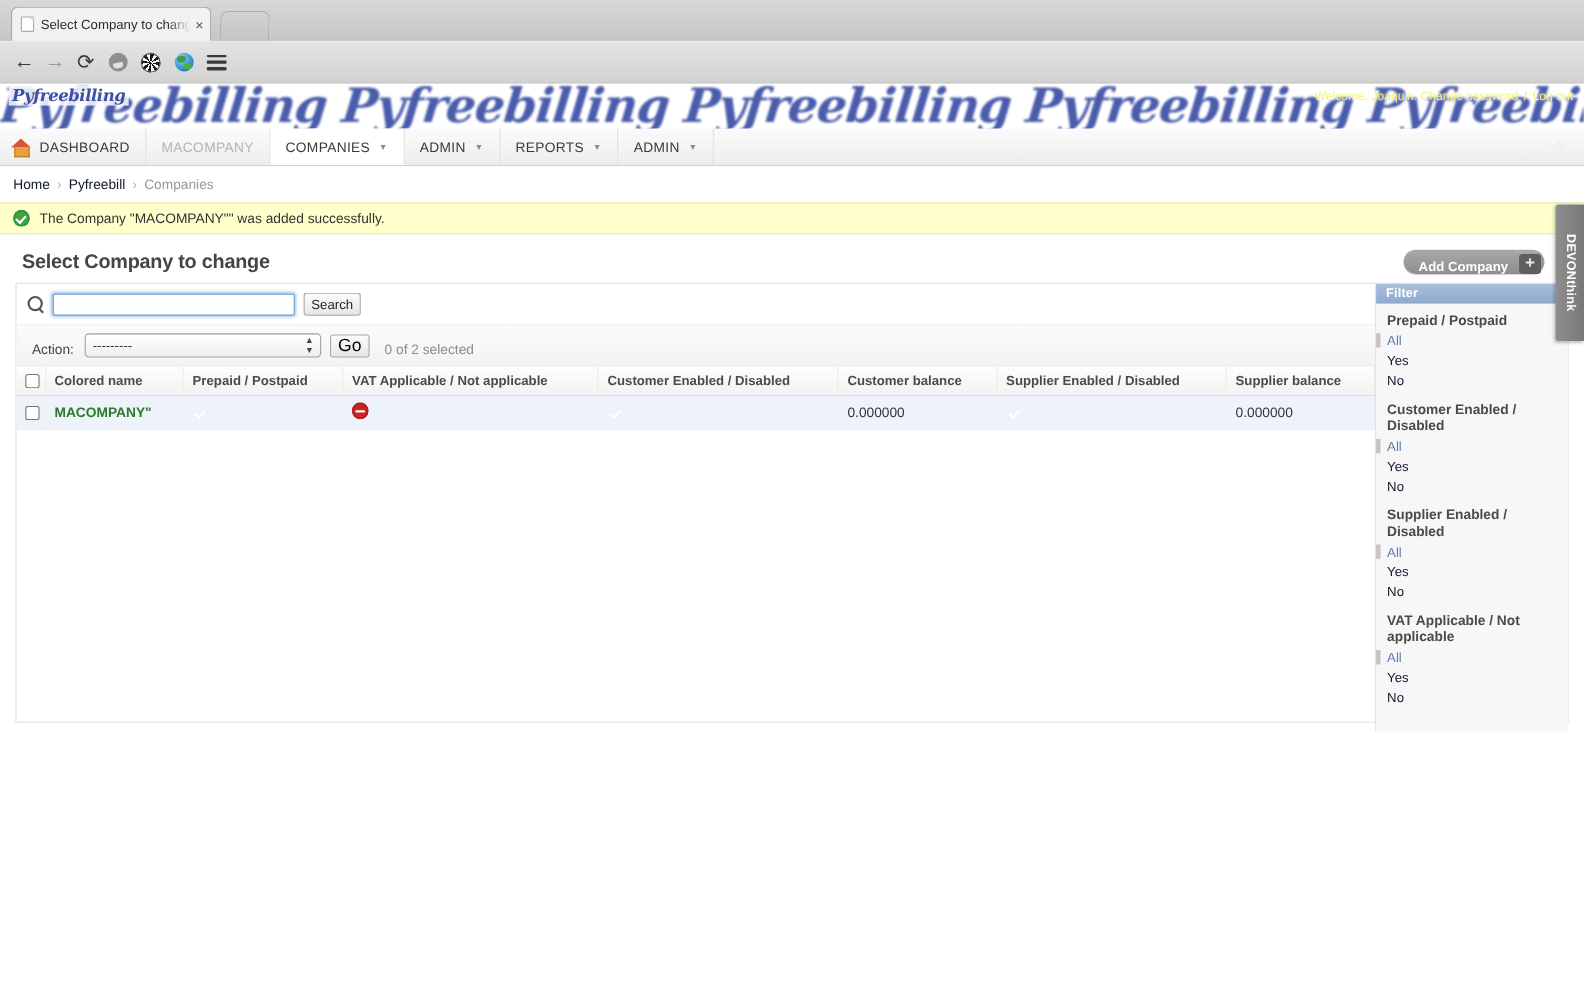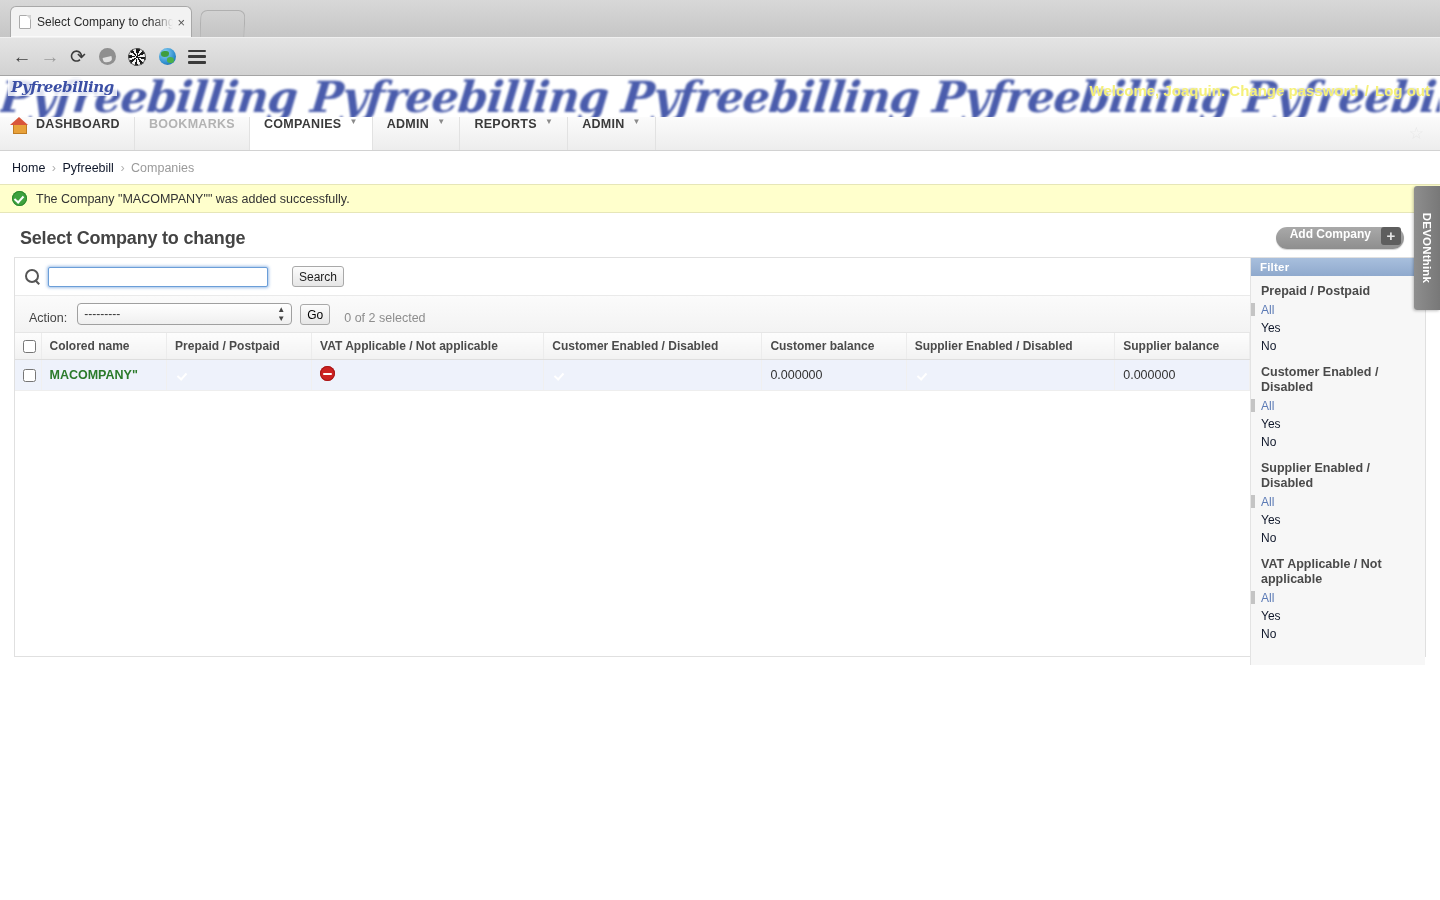--- a/index.html
+++ b/index.html
@@ -233,44 +233,44 @@
     font-size: 15px;
     color: #3b4fa5;
     background: rgba(255,255,255,.82);
     padding: 0 3px;
     letter-spacing: -0.4px;
     z-index: 3;
   }
   .user-tools {
     position: absolute;
     right: 10px; top: 6px;
-    font-size: 15px;
-    font-weight: bold;
+    font-size: 11px;
+    font-weight: normal;
     color: #f5f07a;
     text-shadow: 0 0 3px rgba(255,255,255,.85);
     z-index: 4;
   }
   .user-tools a { color: #f5f07a; text-decoration: none; }
   .user-tools .sep { color: #f5f07a; margin: 0 2px; }
 
   
   .navbar {
     position: relative;
     height: 34px;
     background: linear-gradient(#fbfbfb, #ededed);
     border-bottom: 1px solid #d2d2d2;
     display: flex;
     align-items: stretch;
   }
   .nav-item {
     display: flex;
-    align-items: flex-start;
+    align-items: center;
     padding: 0 14px;
     font-size: 12.5px;
-    font-weight: bold;
+    font-weight: normal;
     letter-spacing: .3px;
     color: #3a3a3a;
     border-right: 1px solid #e2e2e2;
     cursor: pointer;
   }
   .nav-item.home-item { padding-left: 10px; }
   .nav-item.muted { color: #b3b3b3; }
   .nav-item.active { background: #ffffff; }
   .nav-caret {
     margin-left: 8px;
@@ -375,21 +375,21 @@
   }
   h1.page-title {
     margin: 0;
     font-size: 18px;
     font-weight: bold;
     color: #444;
     letter-spacing: -.2px;
   }
   .addlink {
     display: inline-flex;
-    align-items: flex-start;
+    align-items: flex-end;
     height: 22px;
     background: linear-gradient(#a9a9a9, #8e8e8e);
     border-radius: 11px;
     color: #fff;
     font-size: 12px;
     font-weight: bold;
     padding: 0 3px 0 14px;
     text-decoration: none;
     box-shadow: 0 1px 1px rgba(0,0,0,.18);
     margin-right: 22px;
@@ -453,21 +453,21 @@
     height: 20px;
     border: 1px solid #6b9ed8;
     border-radius: 2px;
     outline: none;
     font-size: 12px;
     padding: 0 4px;
     box-shadow: 0 0 3px 1px rgba(110,160,220,.65);
     color: #222;
   }
   .search-btn {
-    margin-left: 24px;
+    margin-left: 8px;
     height: 21px;
     font-size: 12px;
     padding: 0 6px;
     background: linear-gradient(#fcfcfc, #e6e6e6);
     border: 1px solid #a9a9a9;
     border-radius: 3px;
     color: #1e1e1e;
     cursor: pointer;
     font-family: "Liberation Sans", sans-serif;
   }
@@ -501,21 +501,21 @@
     position: absolute;
     right: 7px; top: 2px;
     font-size: 8px;
     line-height: 9px;
     color: #444;
     pointer-events: none;
   }
   .go-btn {
     margin-left: 8px;
     height: 21px;
-    font-size: 12px;
+    font-size: 16px;
     padding: 0 6px;
     background: linear-gradient(#fcfcfc, #e6e6e6);
     border: 1px solid #a9a9a9;
     border-radius: 3px;
     cursor: pointer;
     font-family: "Liberation Sans", sans-serif;
   }
   .action-counter {
     margin-left: 14px;
     color: #8d8d8d;
@@ -693,21 +693,21 @@
     <a href="#">Log out</a>
   </div>
 </div>
 
 <div class="navbar">
   <div class="nav-item home-item">
     <span class="home-icon"></span>
     <span>DASHBOARD</span>
   </div>
   <div class="nav-item muted">
-    <span>BOOKMARKS</span>
+    <span>MACOMPANY</span>
   </div>
   <div class="nav-item active">
     <span>COMPANIES</span>
     <span class="nav-caret">▼</span>
   </div>
   <div class="nav-item">
     <span>ADMIN</span>
     <span class="nav-caret">▼</span>
   </div>
   <div class="nav-item">

